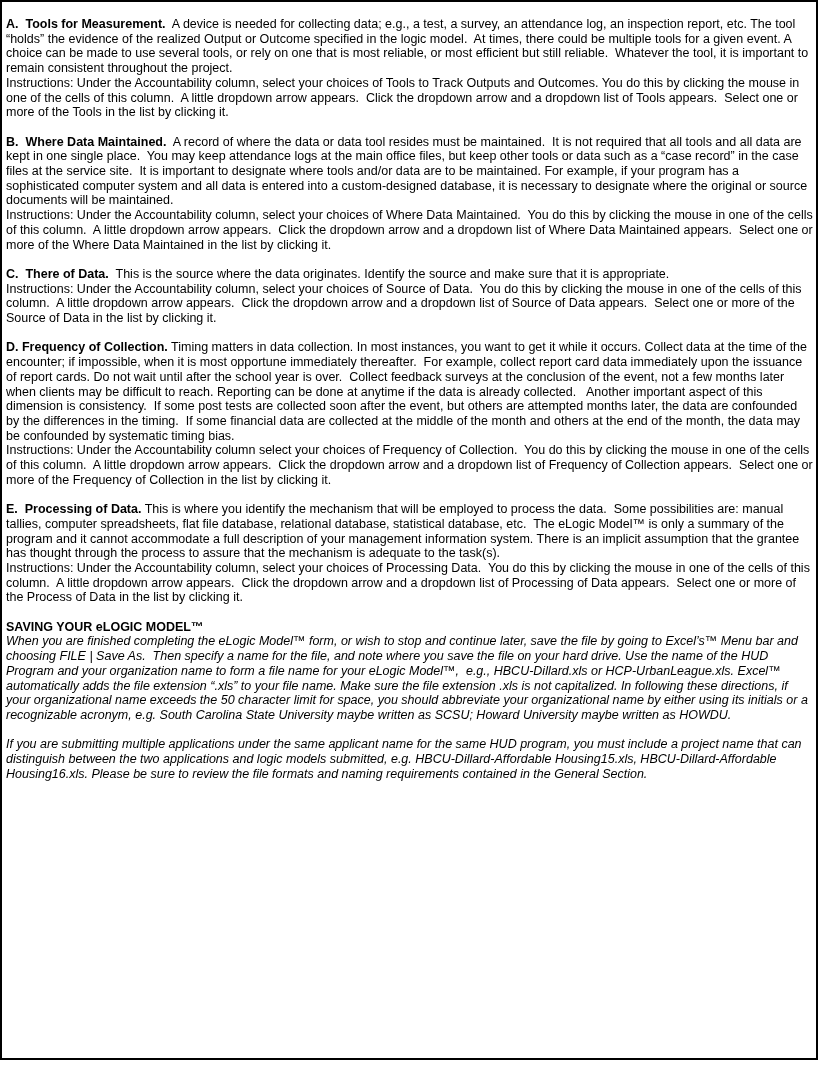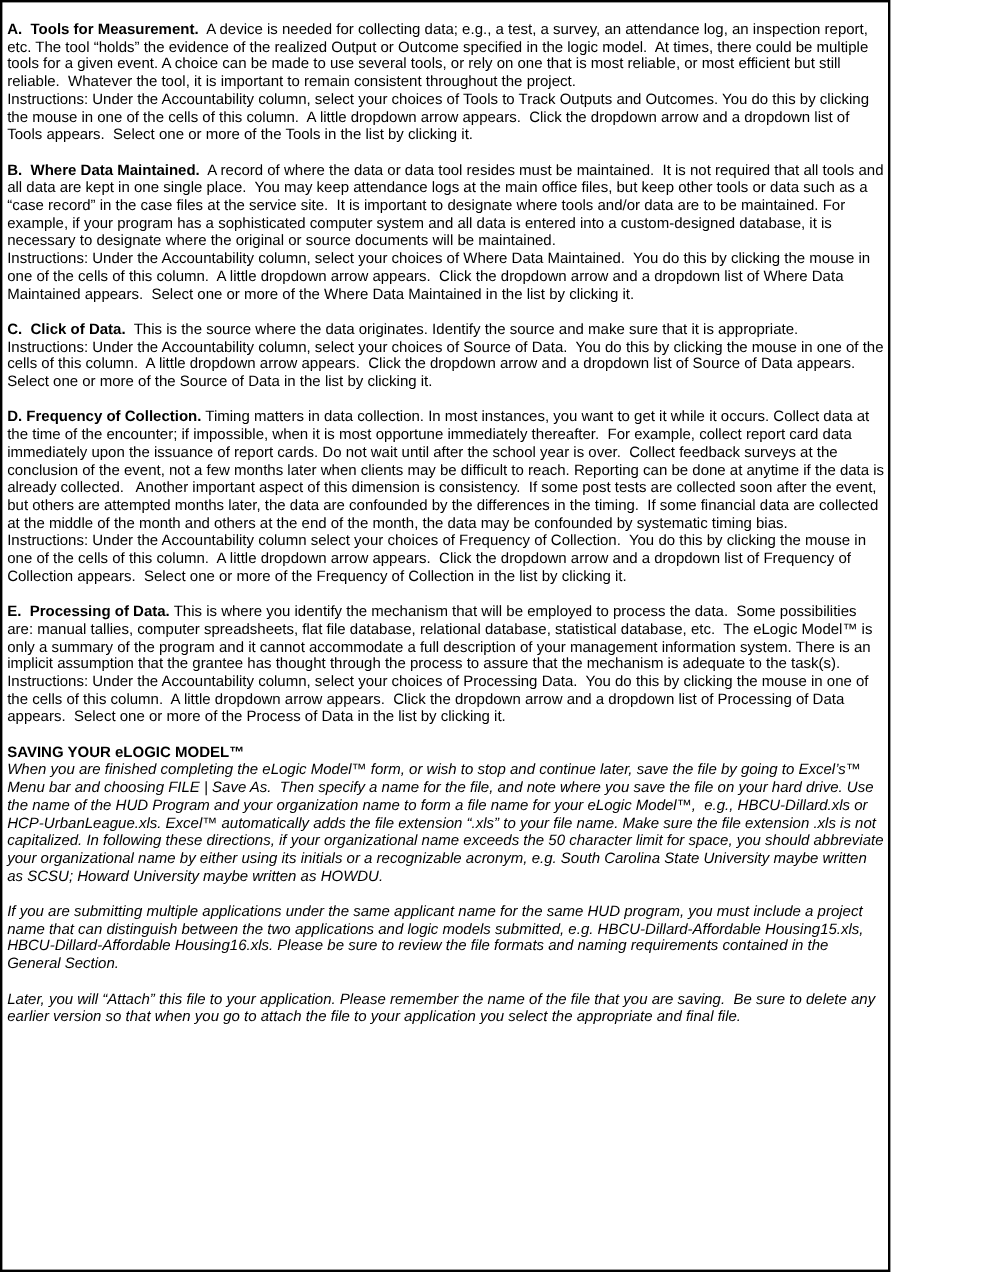--- a/index.html
+++ b/index.html
@@ -10,21 +10,21 @@
   body {
     width: 820px;
     height: 1067px;
     position: relative;
     font-family: "Liberation Sans", "DejaVu Sans", sans-serif;
   }
   .page {
     position: absolute;
     left: 0;
     top: 0;
-    width: 742px;
+    width: 818px;
     height: 1060px;
     box-sizing: border-box;
     border: 2px solid #000000;
     background: #ffffff;
     padding: 15px 3px 0 4px;
     overflow: hidden;
   }
   .para {
     margin: 0;
     white-space: pre-wrap;
@@ -55,34 +55,33 @@
     <p class="para"><b class="hd">A.  Tools for Measurement.</b><span>  A device is needed for collecting data; e.g., a test, a survey, an attendance log, an inspection report, etc. The tool “holds” the evidence of the realized Output or Outcome specified in the logic model.  At times, there could be multiple tools for a given event. A choice can be made to use several tools, or rely on one that is most reliable, or most efficient but still reliable.  Whatever the tool, it is important to remain consistent throughout the project.</span></p>
     <p class="para"><span class="u">Instructions:</span><span> Under the Accountability column, select your choices of Tools to Track Outputs and Outcomes. You do this by clicking the mouse in one of the cells of this column.  A little dropdown arrow appears.  Click the dropdown arrow and a dropdown list of Tools appears.  Select one or more of the Tools in the list by clicking it.</span></p>
   </section>
 
   <section class="sec">
     <p class="para"><b class="hd">B.  Where Data Maintained.</b><span>  A record of where the data or data tool resides must be maintained.  It is not required that all tools and all data are kept in one single place.  You may keep attendance logs at the main office files, but keep other tools or data such as a “case record” in the case files at the service site.  It is important to designate where tools and/or data are to be maintained. For example, if your program has a sophisticated computer system and all data is entered into a custom-designed database, it is necessary to designate where the original or source documents will be maintained.</span></p>
     <p class="para"><span class="u">Instructions:</span><span> Under the Accountability column, select your choices of Where Data Maintained.  You do this by clicking the mouse in one of the cells of this column.  A little dropdown arrow appears.  Click the dropdown arrow and a dropdown list of Where Data Maintained appears.  Select one or more of the Where Data Maintained in the list by clicking it.</span></p>
   </section>
 
   <section class="sec">
-    <p class="para"><b class="hd">C.  Click of Data.</b><span>  This is the source where the data originates. Identify the source and make sure that it is appropriate.</span></p>
+    <p class="para"><b class="hd">C.  There of Data.</b><span>  This is the source where the data originates. Identify the source and make sure that it is appropriate.</span></p>
     <p class="para"><span class="u">Instructions:</span><span> Under the Accountability column, select your choices of Source of Data.  You do this by clicking the mouse in one of the cells of this column.  A little dropdown arrow appears.  Click the dropdown arrow and a dropdown list of Source of Data appears.  Select one or more of the Source of Data in the list by clicking it.</span></p>
   </section>
 
   <section class="sec">
     <p class="para"><b class="hd">D. Frequency of Collection.</b><span> Timing matters in data collection. In most instances, you want to get it while it occurs. Collect data at the time of the encounter; if impossible, when it is most opportune immediately thereafter.  For example, collect report card data immediately upon the issuance of report cards. Do not wait until after the school year is over.  Collect feedback surveys at the conclusion of the event, not a few months later when clients may be difficult to reach. Reporting can be done at anytime if the data is already collected.   Another important aspect of this dimension is consistency.  If some post tests are collected soon after the event, but others are attempted months later, the data are confounded by the differences in the timing.  If some financial data are collected at the middle of the month and others at the end of the month, the data may be confounded by systematic timing bias.</span></p>
     <p class="para"><span class="u">Instructions:</span><span> Under the Accountability column select your choices of Frequency of Collection.  You do this by clicking the mouse in one of the cells of this column.  A little dropdown arrow appears.  Click the dropdown arrow and a dropdown list of Frequency of Collection appears.  Select one or more of the Frequency of Collection in the list by clicking it.</span></p>
   </section>
 
   <section class="sec">
     <p class="para"><b class="hd">E.  Processing of Data.</b><span> This is where you identify the mechanism that will be employed to process the data.  Some possibilities are: manual tallies, computer spreadsheets, flat file database, relational database, statistical database, etc.  The eLogic Model™ is only a summary of the program and it cannot accommodate a full description of your management information system. There is an implicit assumption that the grantee has thought through the process to assure that the mechanism is adequate to the task(s).</span></p>
     <p class="para"><span class="u">Instructions:</span><span> Under the Accountability column, select your choices of Processing Data.  You do this by clicking the mouse in one of the cells of this column.  A little dropdown arrow appears.  Click the dropdown arrow and a dropdown list of Processing of Data appears.  Select one or more of the Process of Data in the list by clicking it.</span></p>
   </section>
 
   <section>
     <p class="para hd">SAVING YOUR eLOGIC MODEL™</p>
     <p class="para pgap">When you are finished completing the eLogic Model™ form, or wish to stop and continue later, save the file by going to Excel’s™ Menu bar and choosing FILE | Save As.  Then specify a name for the file, and note where you save the file on your hard drive. Use the name of the HUD Program and your organization name to form a file name for your eLogic Model™,  e.g., HBCU-Dillard.xls or HCP-UrbanLeague.xls. Excel™ automatically adds the file extension “.xls” to your file name. Make sure the file extension .xls is not capitalized. In following these directions, if your organizational name exceeds the 50 character limit for space, you should abbreviate your organizational name by either using its initials or a recognizable acronym, e.g. South Carolina State University maybe written as SCSU; Howard University maybe written as HOWDU.</p>
     <p class="para pgap">If you are submitting multiple applications under the same applicant name for the same HUD program, you must include a project name that can distinguish between the two applications and logic models submitted, e.g. HBCU-Dillard-Affordable Housing15.xls, HBCU-Dillard-Affordable Housing16.xls. Please be sure to review the file formats and naming requirements contained in the General Section.</p>
-    <p class="para pgap">Later, you will “Attach” this file to your application. Please remember the name of the file that you are saving.  Be sure to delete any earlier version so that when you go to attach the file to your application you select the appropriate and final file.</p>
   </section>
 
 </div>
 
 </body></html>

